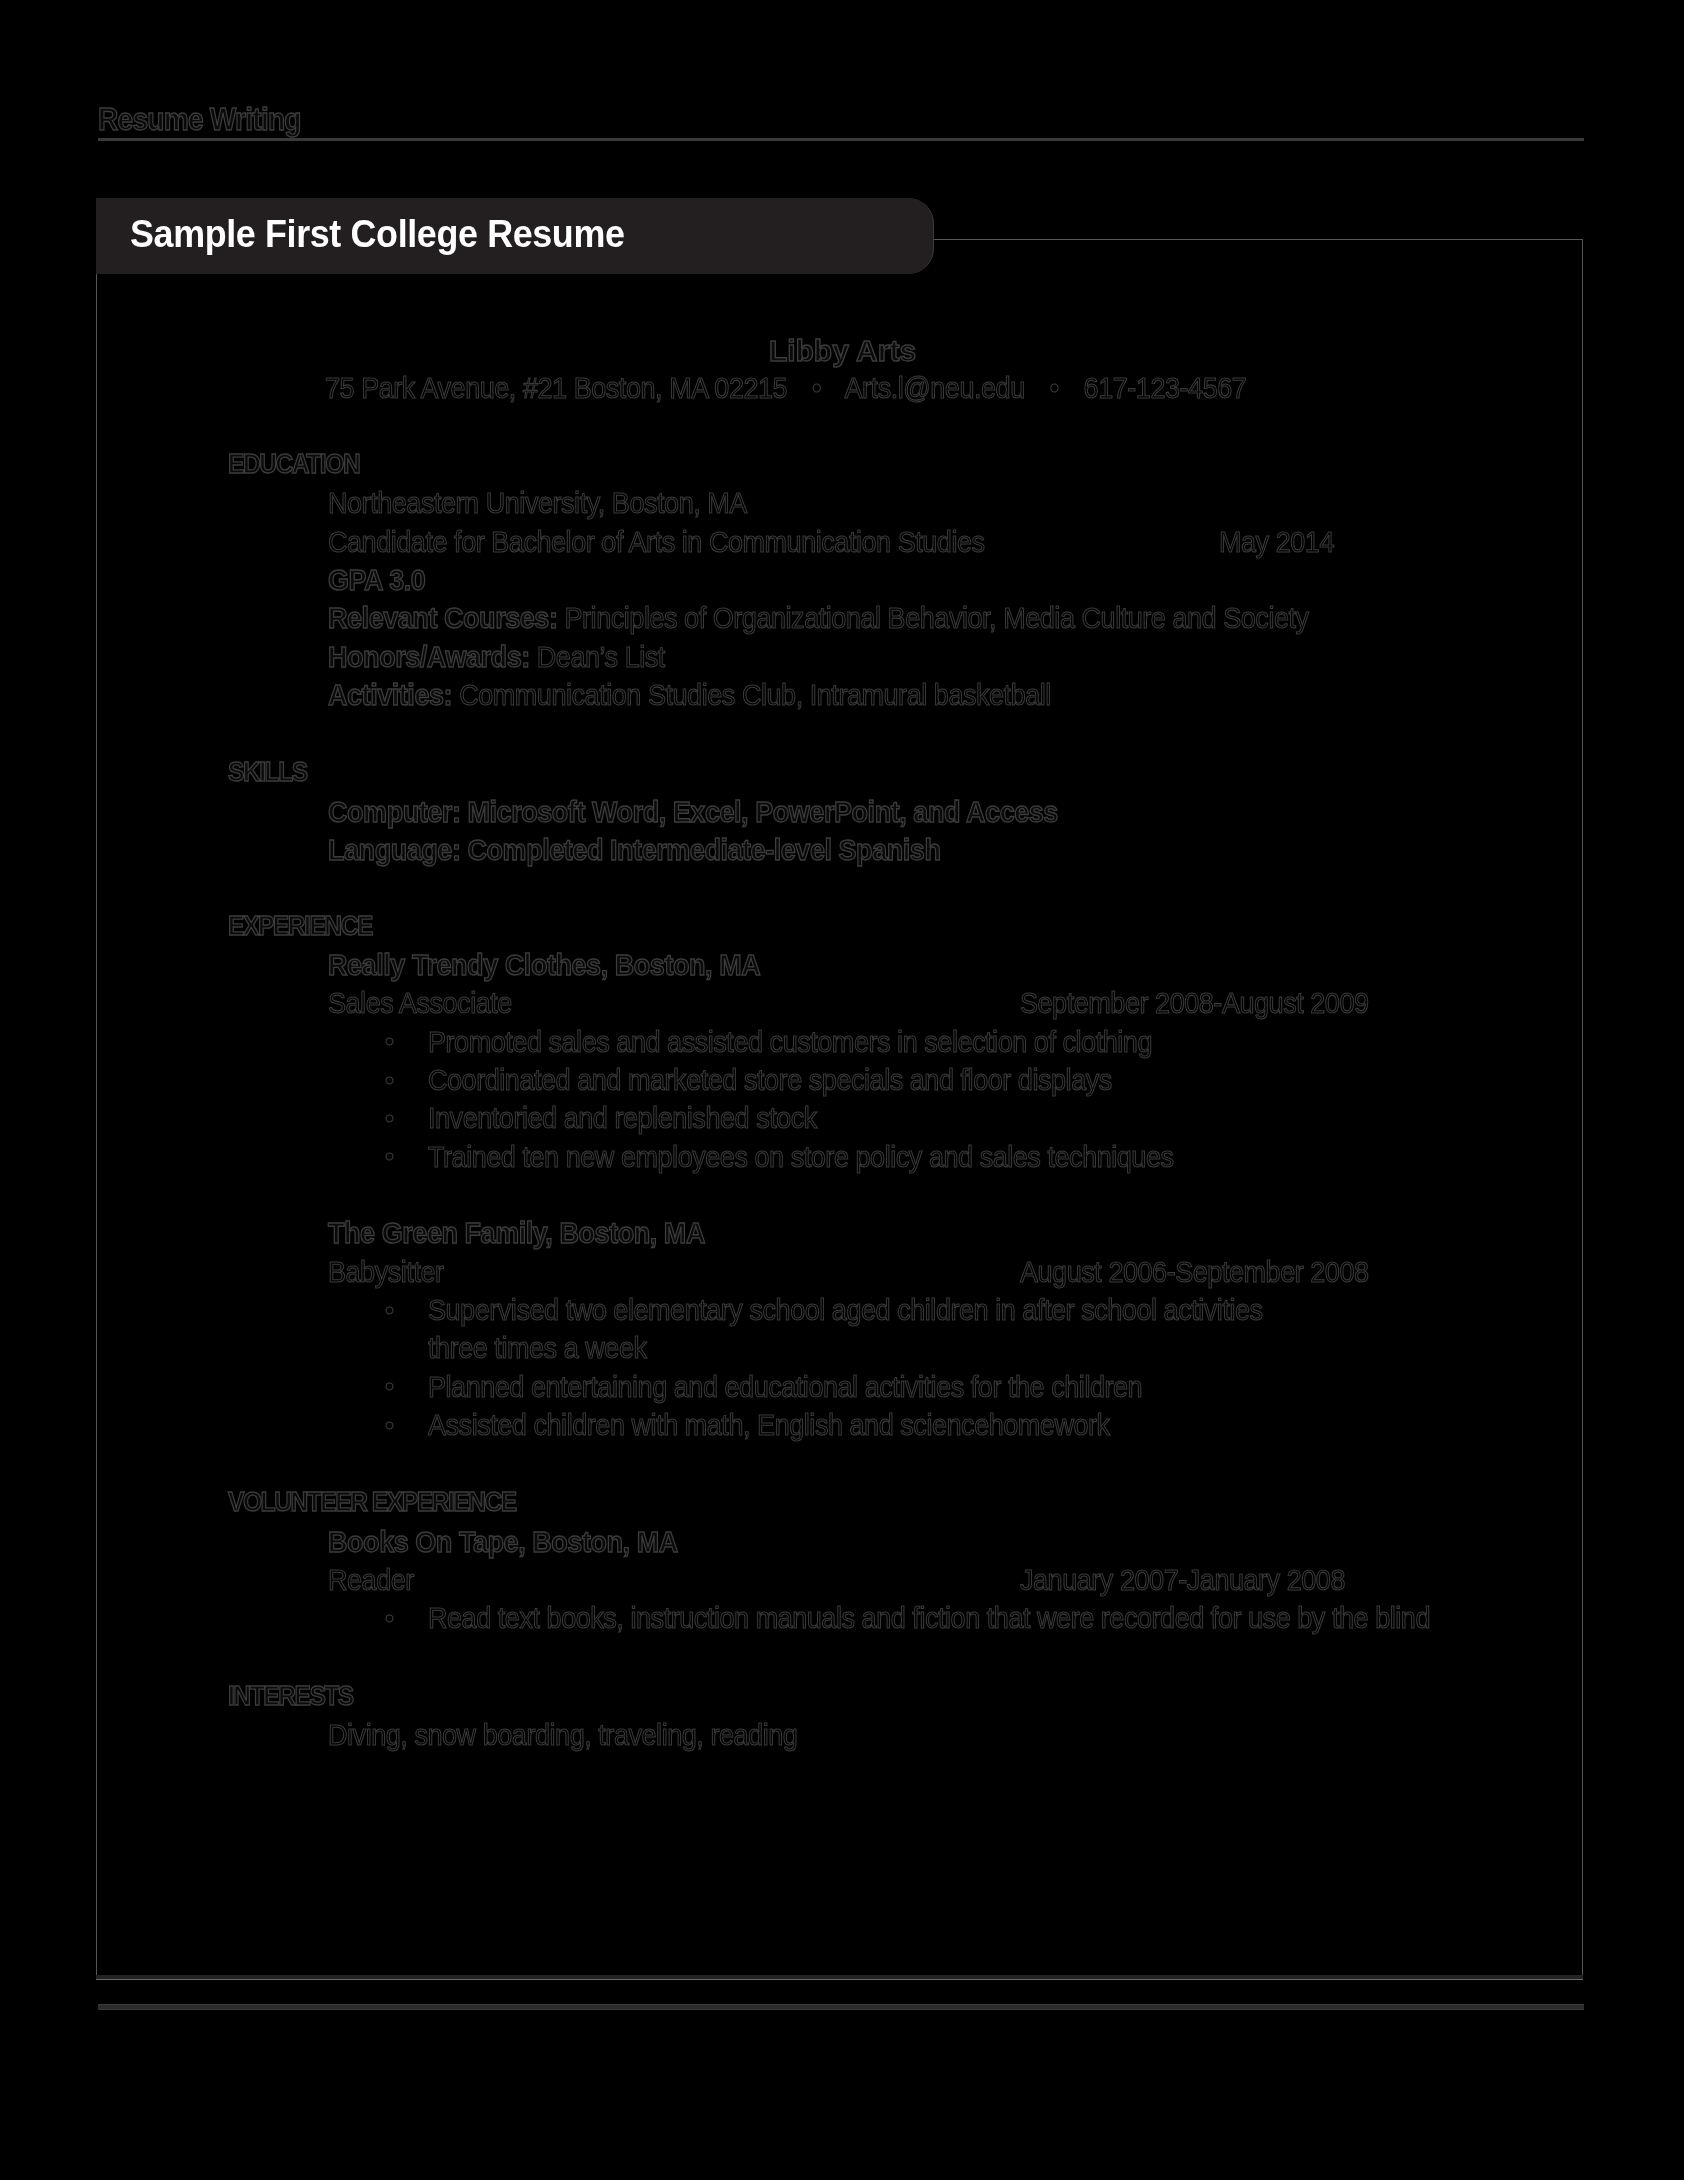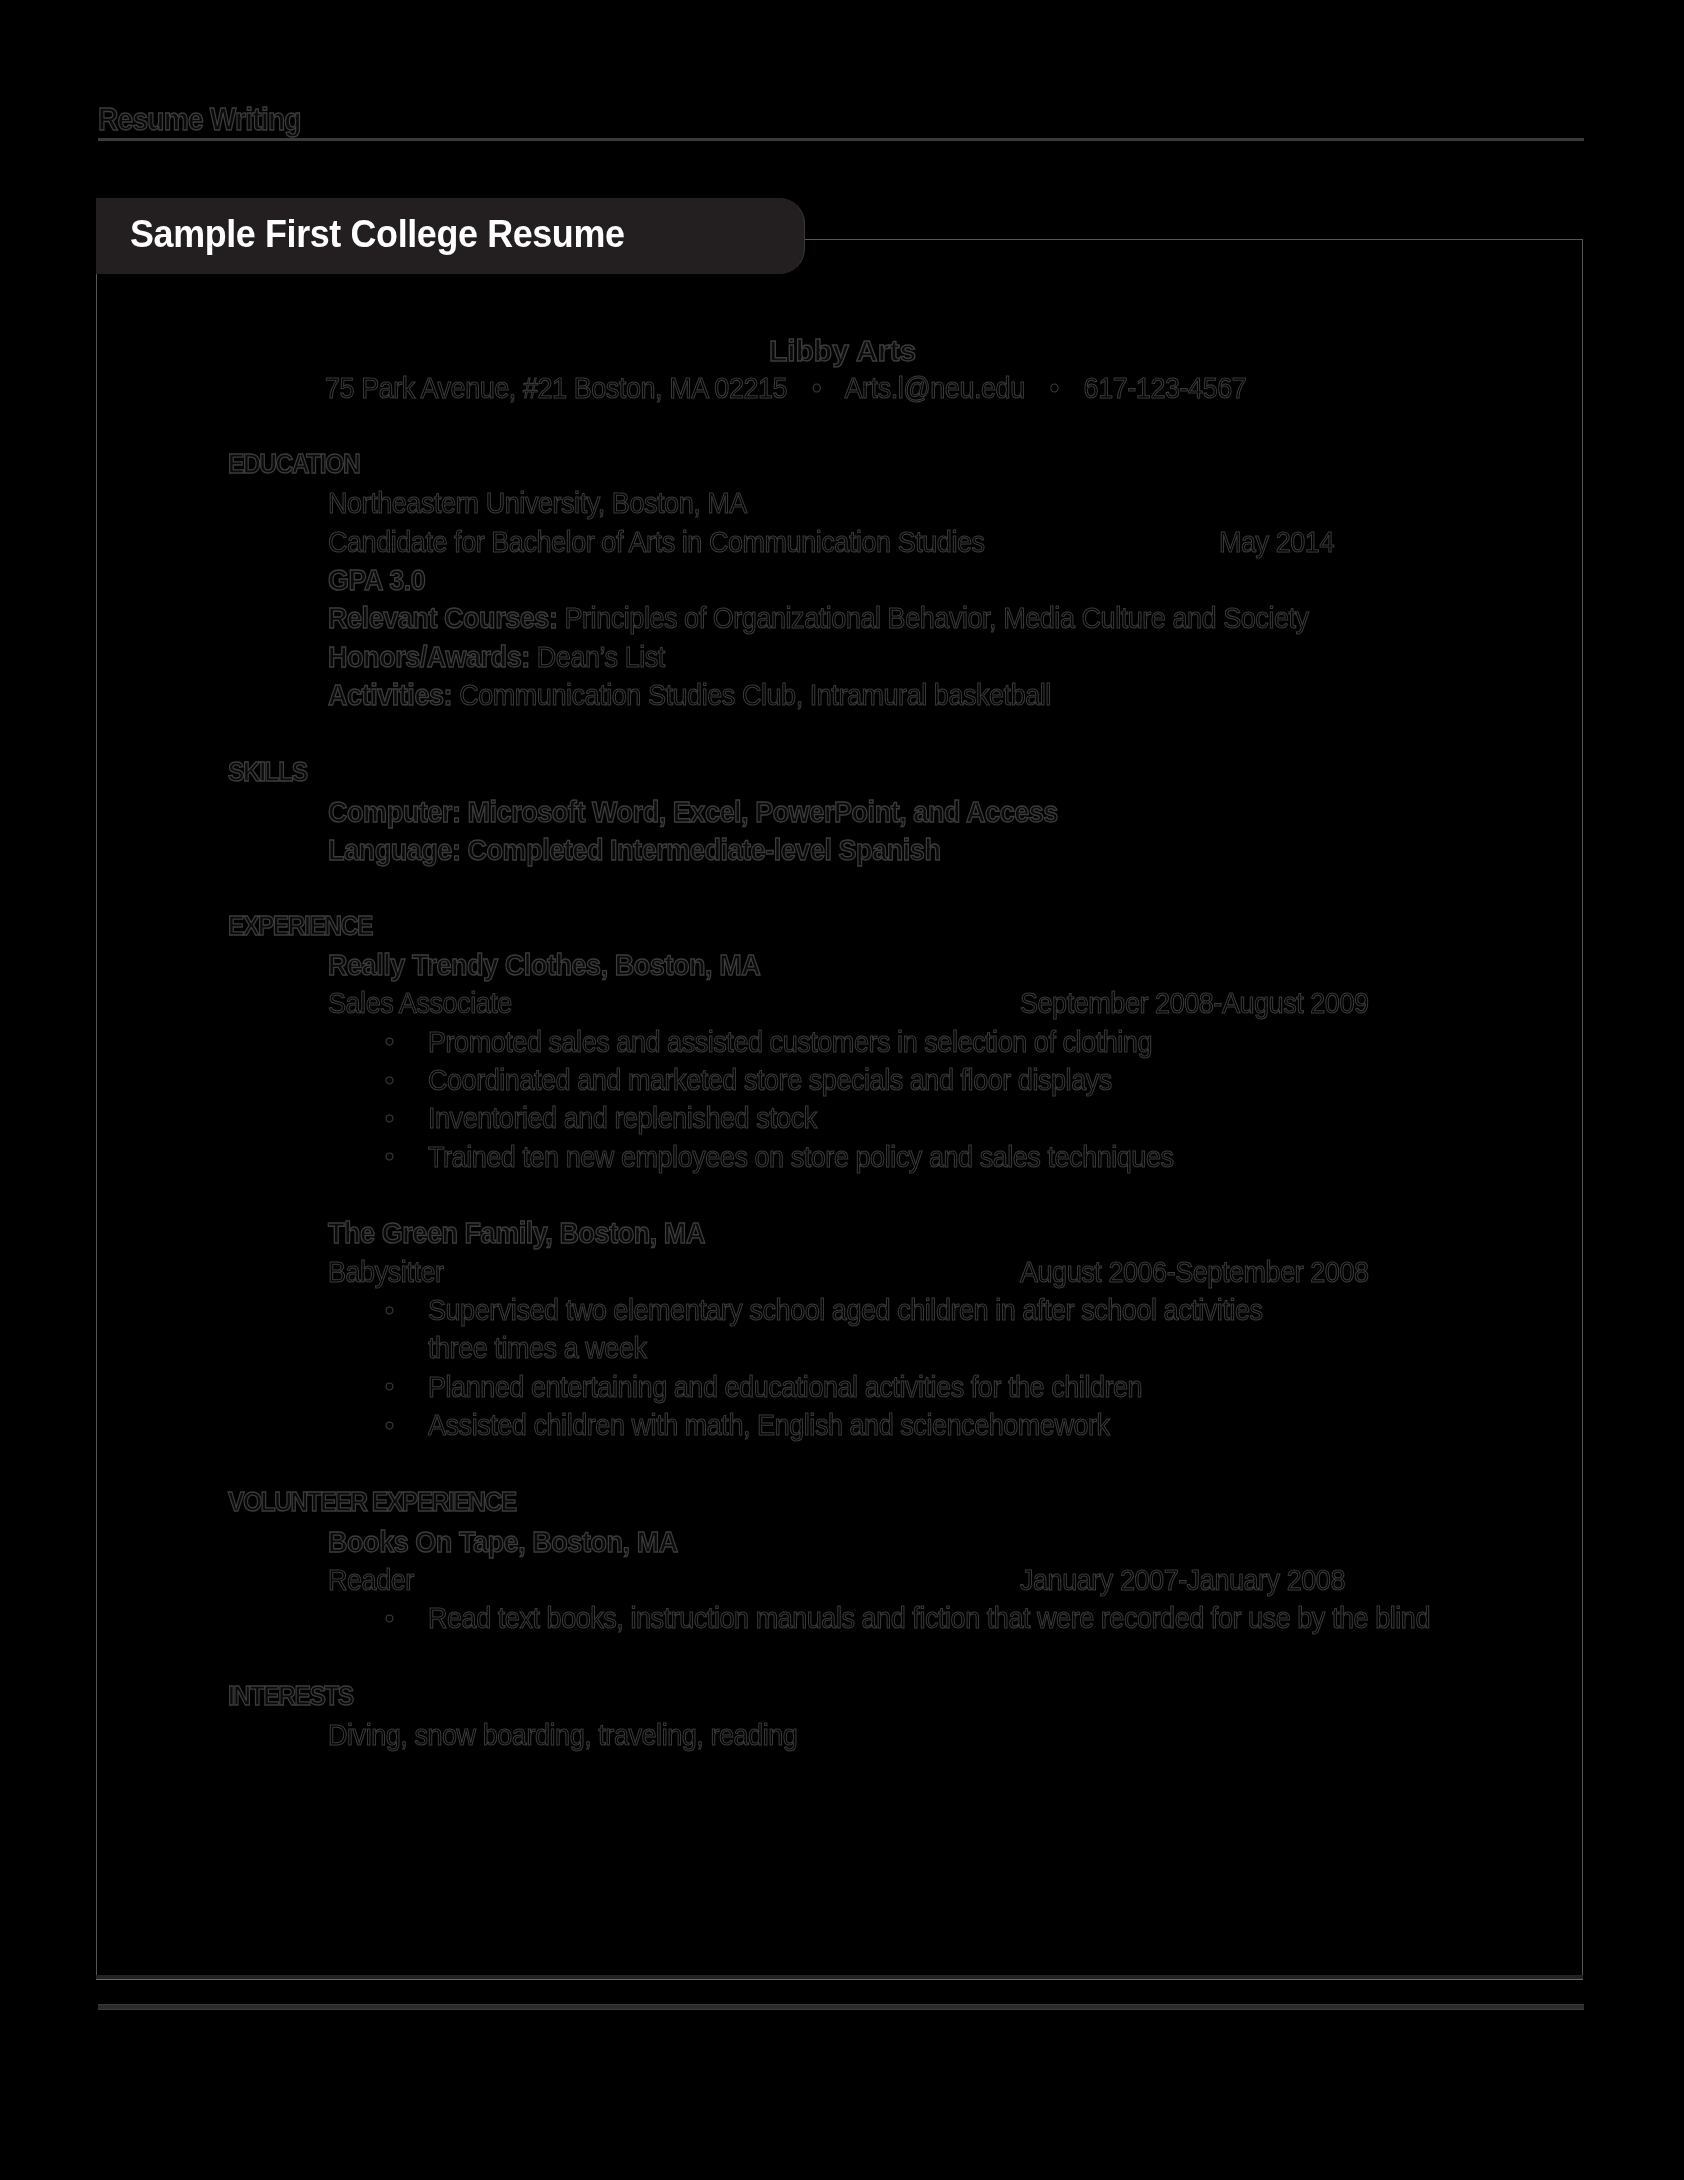--- a/index.html
+++ b/index.html
@@ -58,21 +58,21 @@
     width: 1487px;
     height: 5.1px;
     background: #232323;
     border-bottom: 0.9px solid #6a6a6a;
     box-sizing: border-box;
   }
   #title-tab {
     position: absolute;
     left: 96px;
     top: 198px;
-    width: 709px;
+    width: 838px;
     height: 76px;
     background: #231f20;
     border-top-right-radius: 25.6px;
     border-bottom-right-radius: 25.6px;
     box-sizing: border-box;
     border-right: 1.7px solid #3a3a3a;
   }
   #title-text {
     position: absolute;
     left: 34px;

